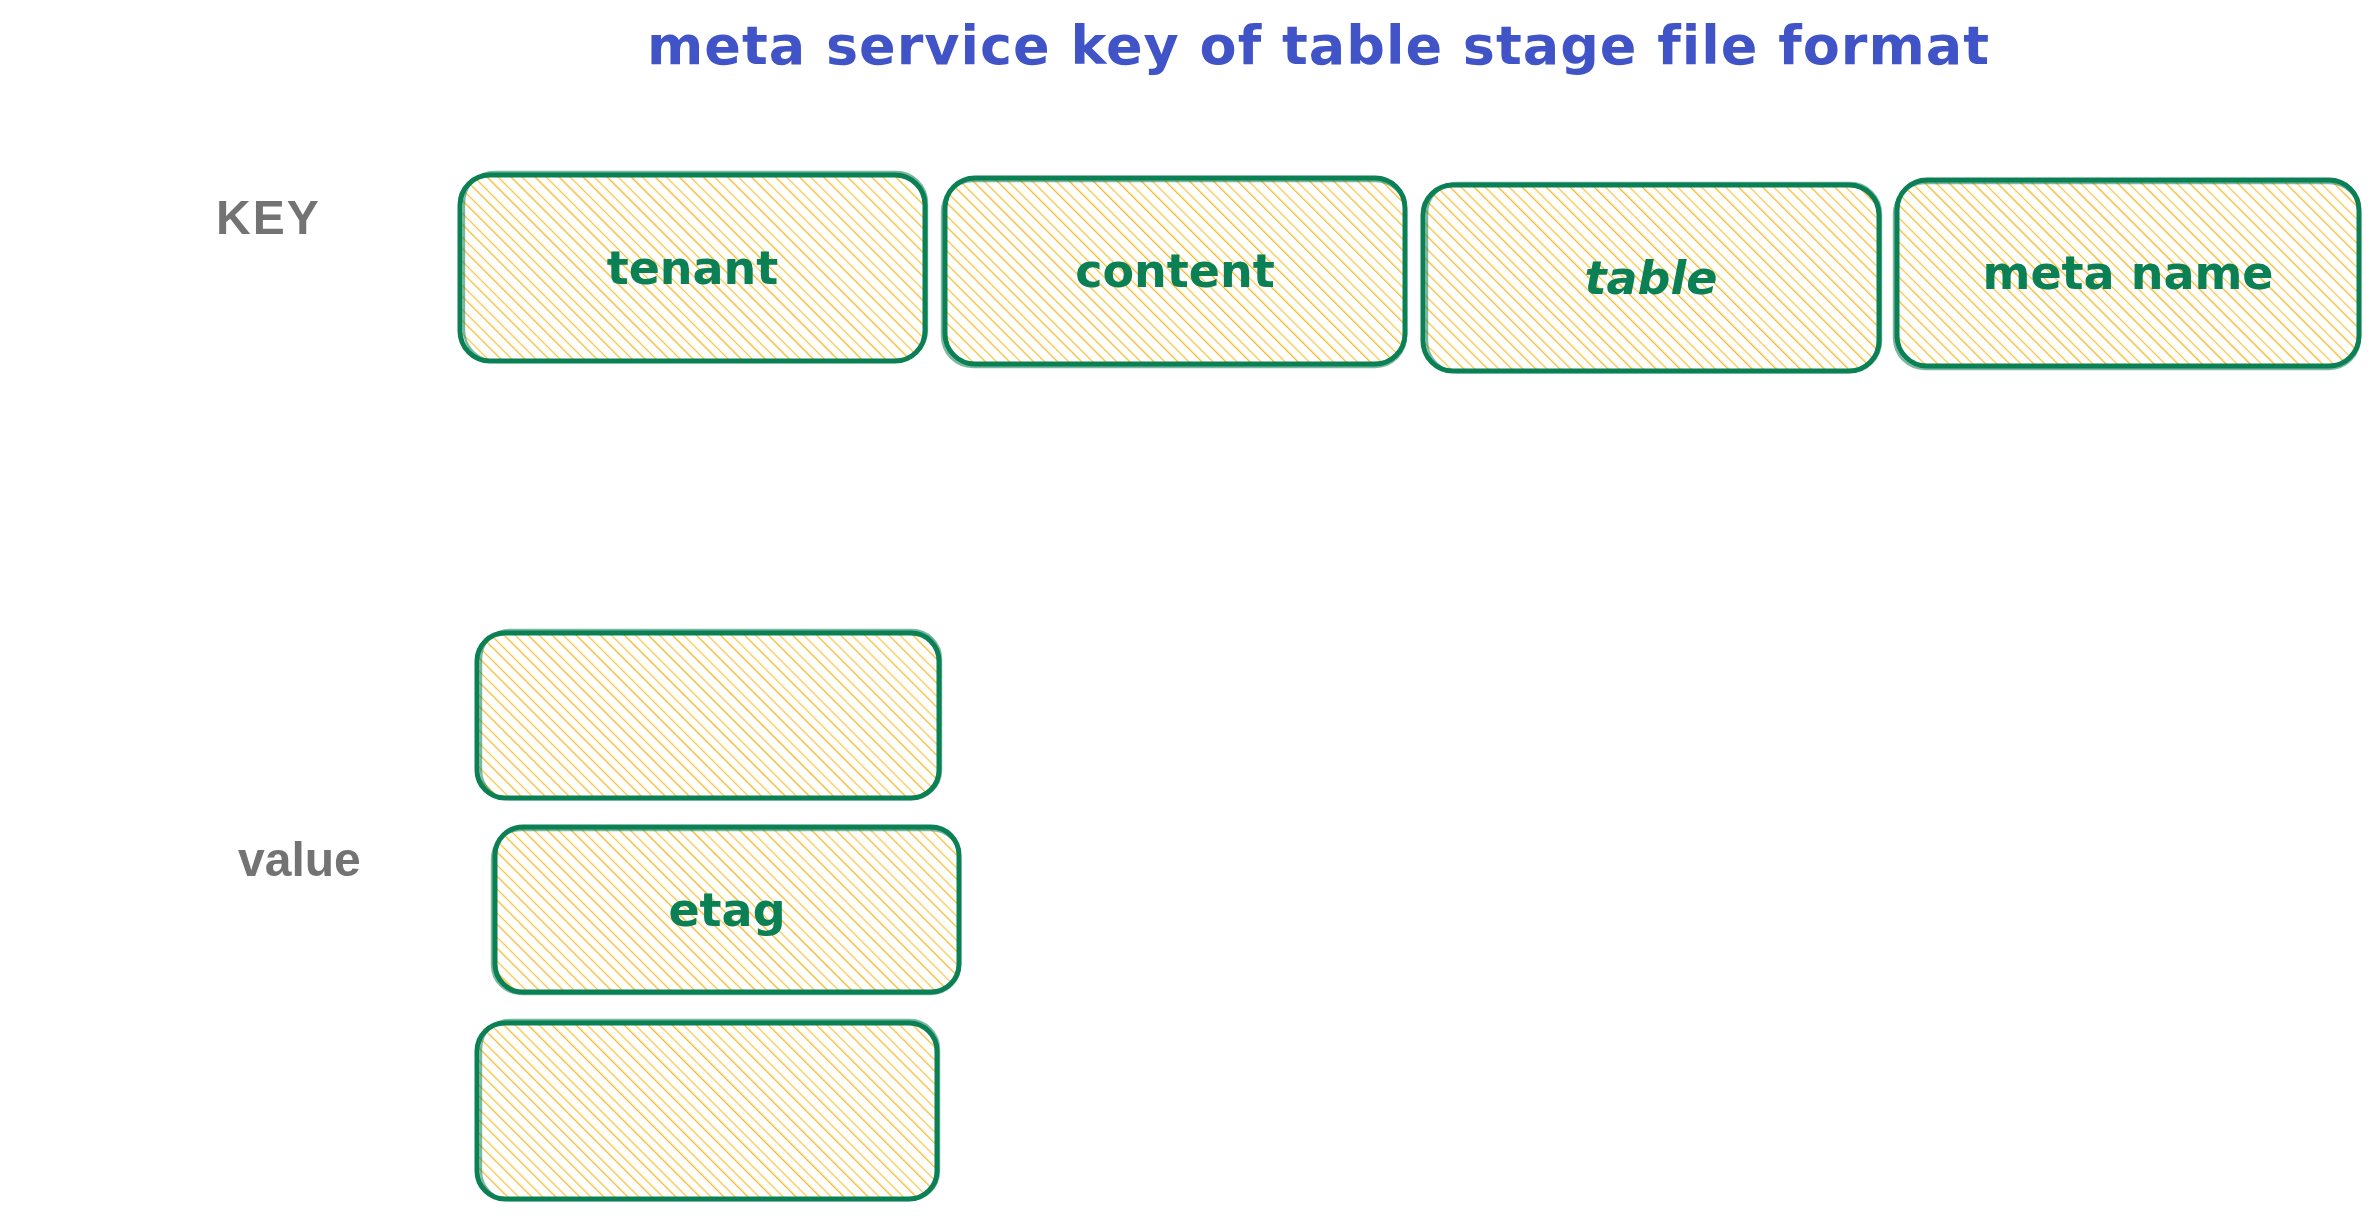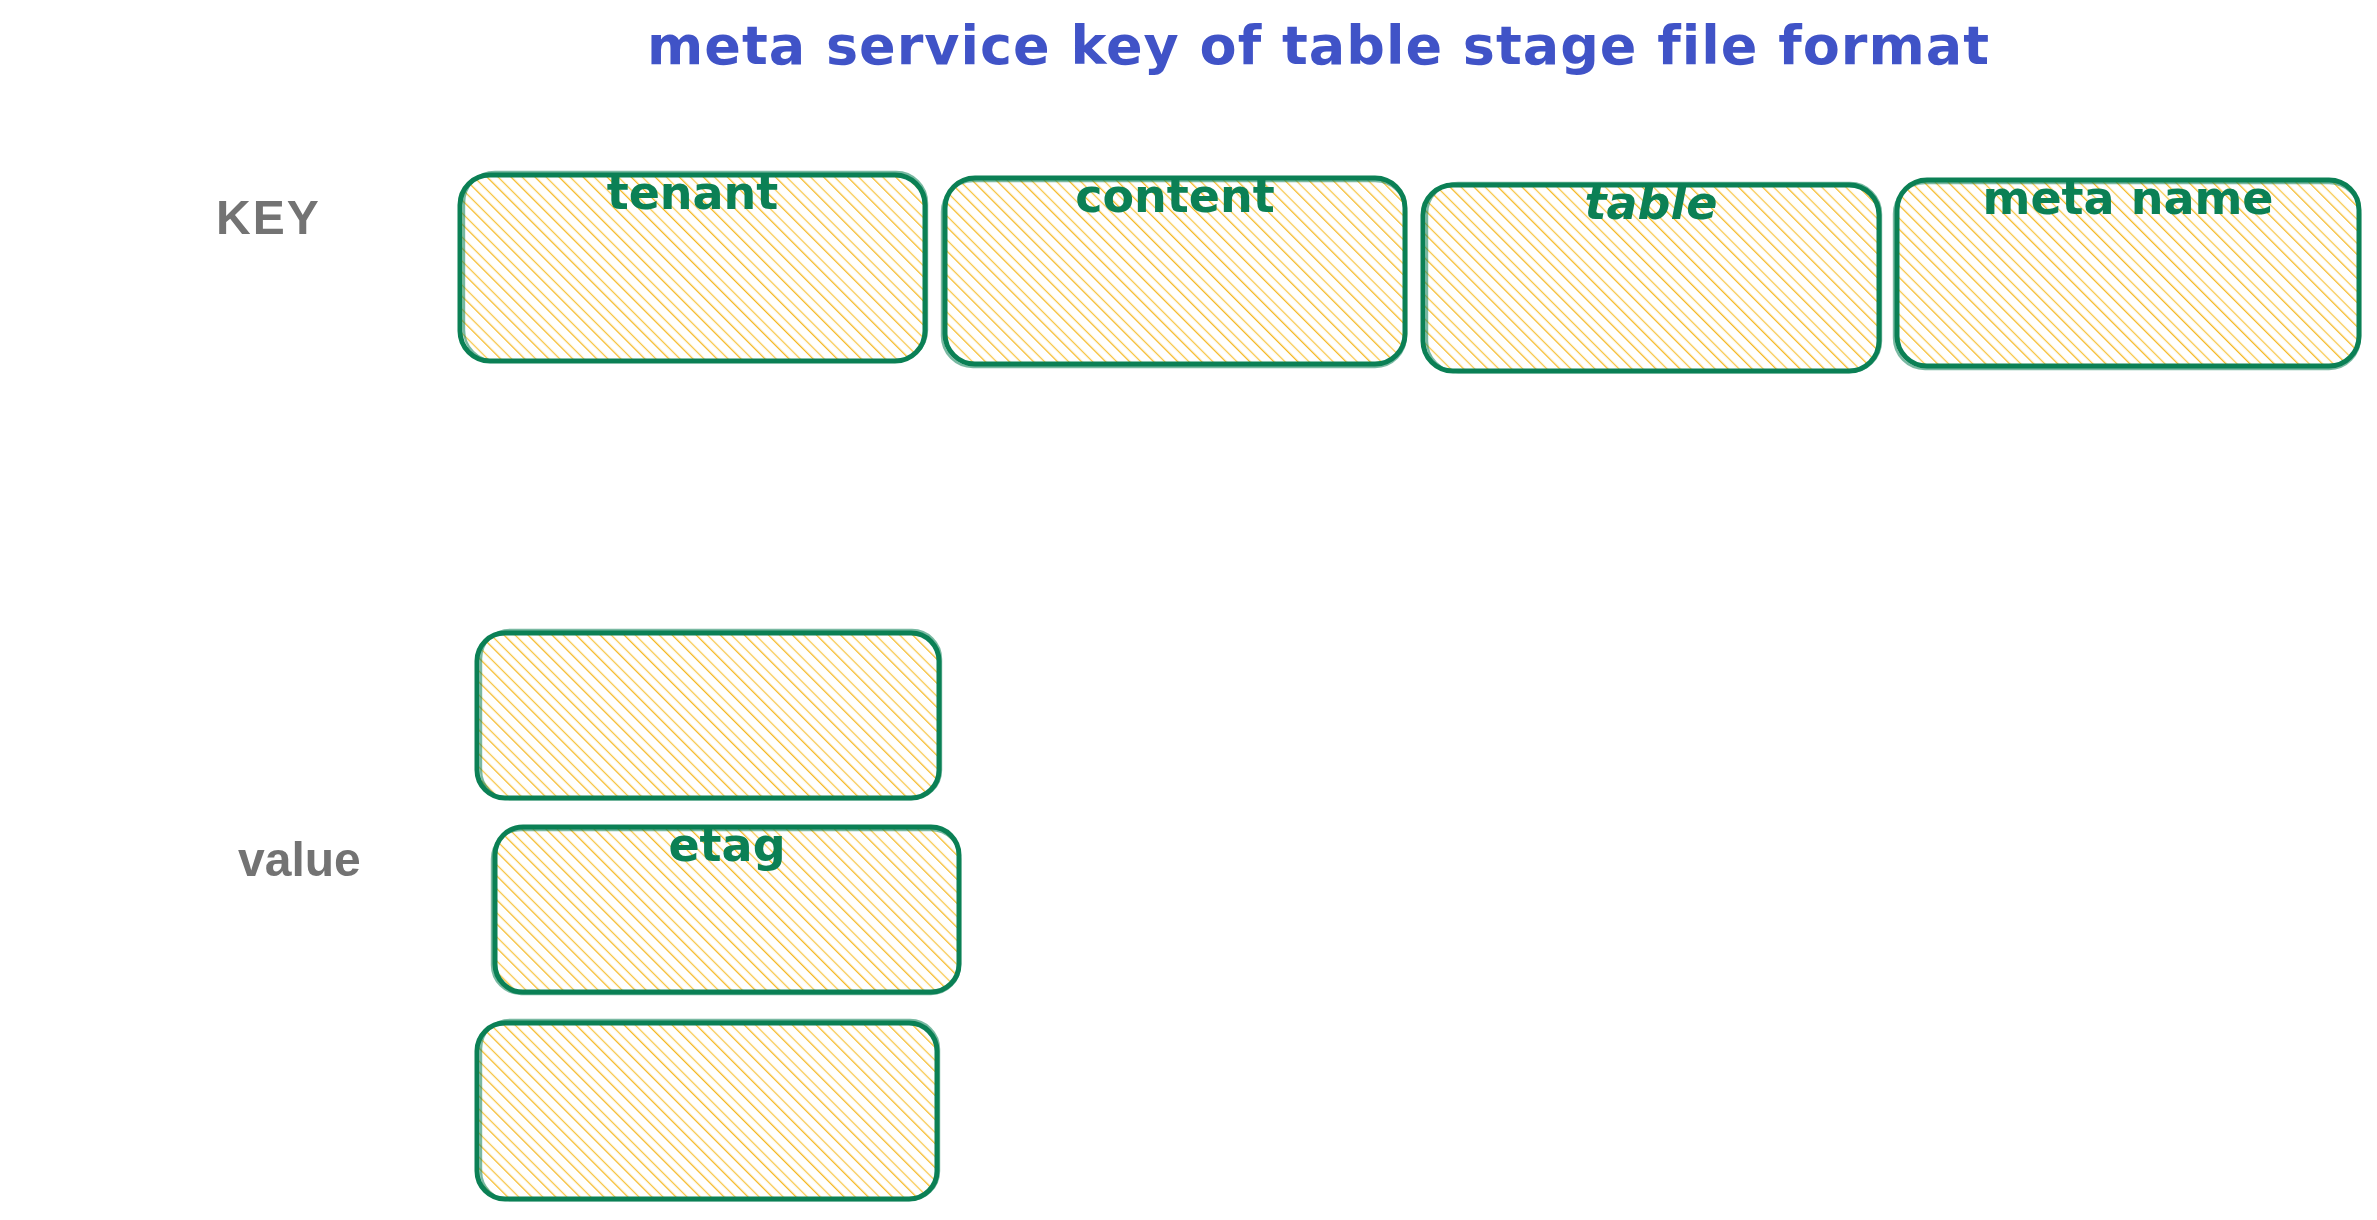--- a/index.html
+++ b/index.html
@@ -42,20 +42,21 @@
     margin-left: 48px;
   }
   #key-label   { left: 168px; top: 190px; letter-spacing: 2px; }
   #value-label { left: 190px; top: 832px; text-align: right; }
 
   
   .hbox {
     position: absolute;
     box-sizing: border-box;
     display: flex;
+    align-items: center;
     justify-content: center;
   }
   .hbox > svg {
     position: absolute;
     left: 0;
     top: 0;
     width: 100%;
     height: 100%;
     overflow: visible;
   }

